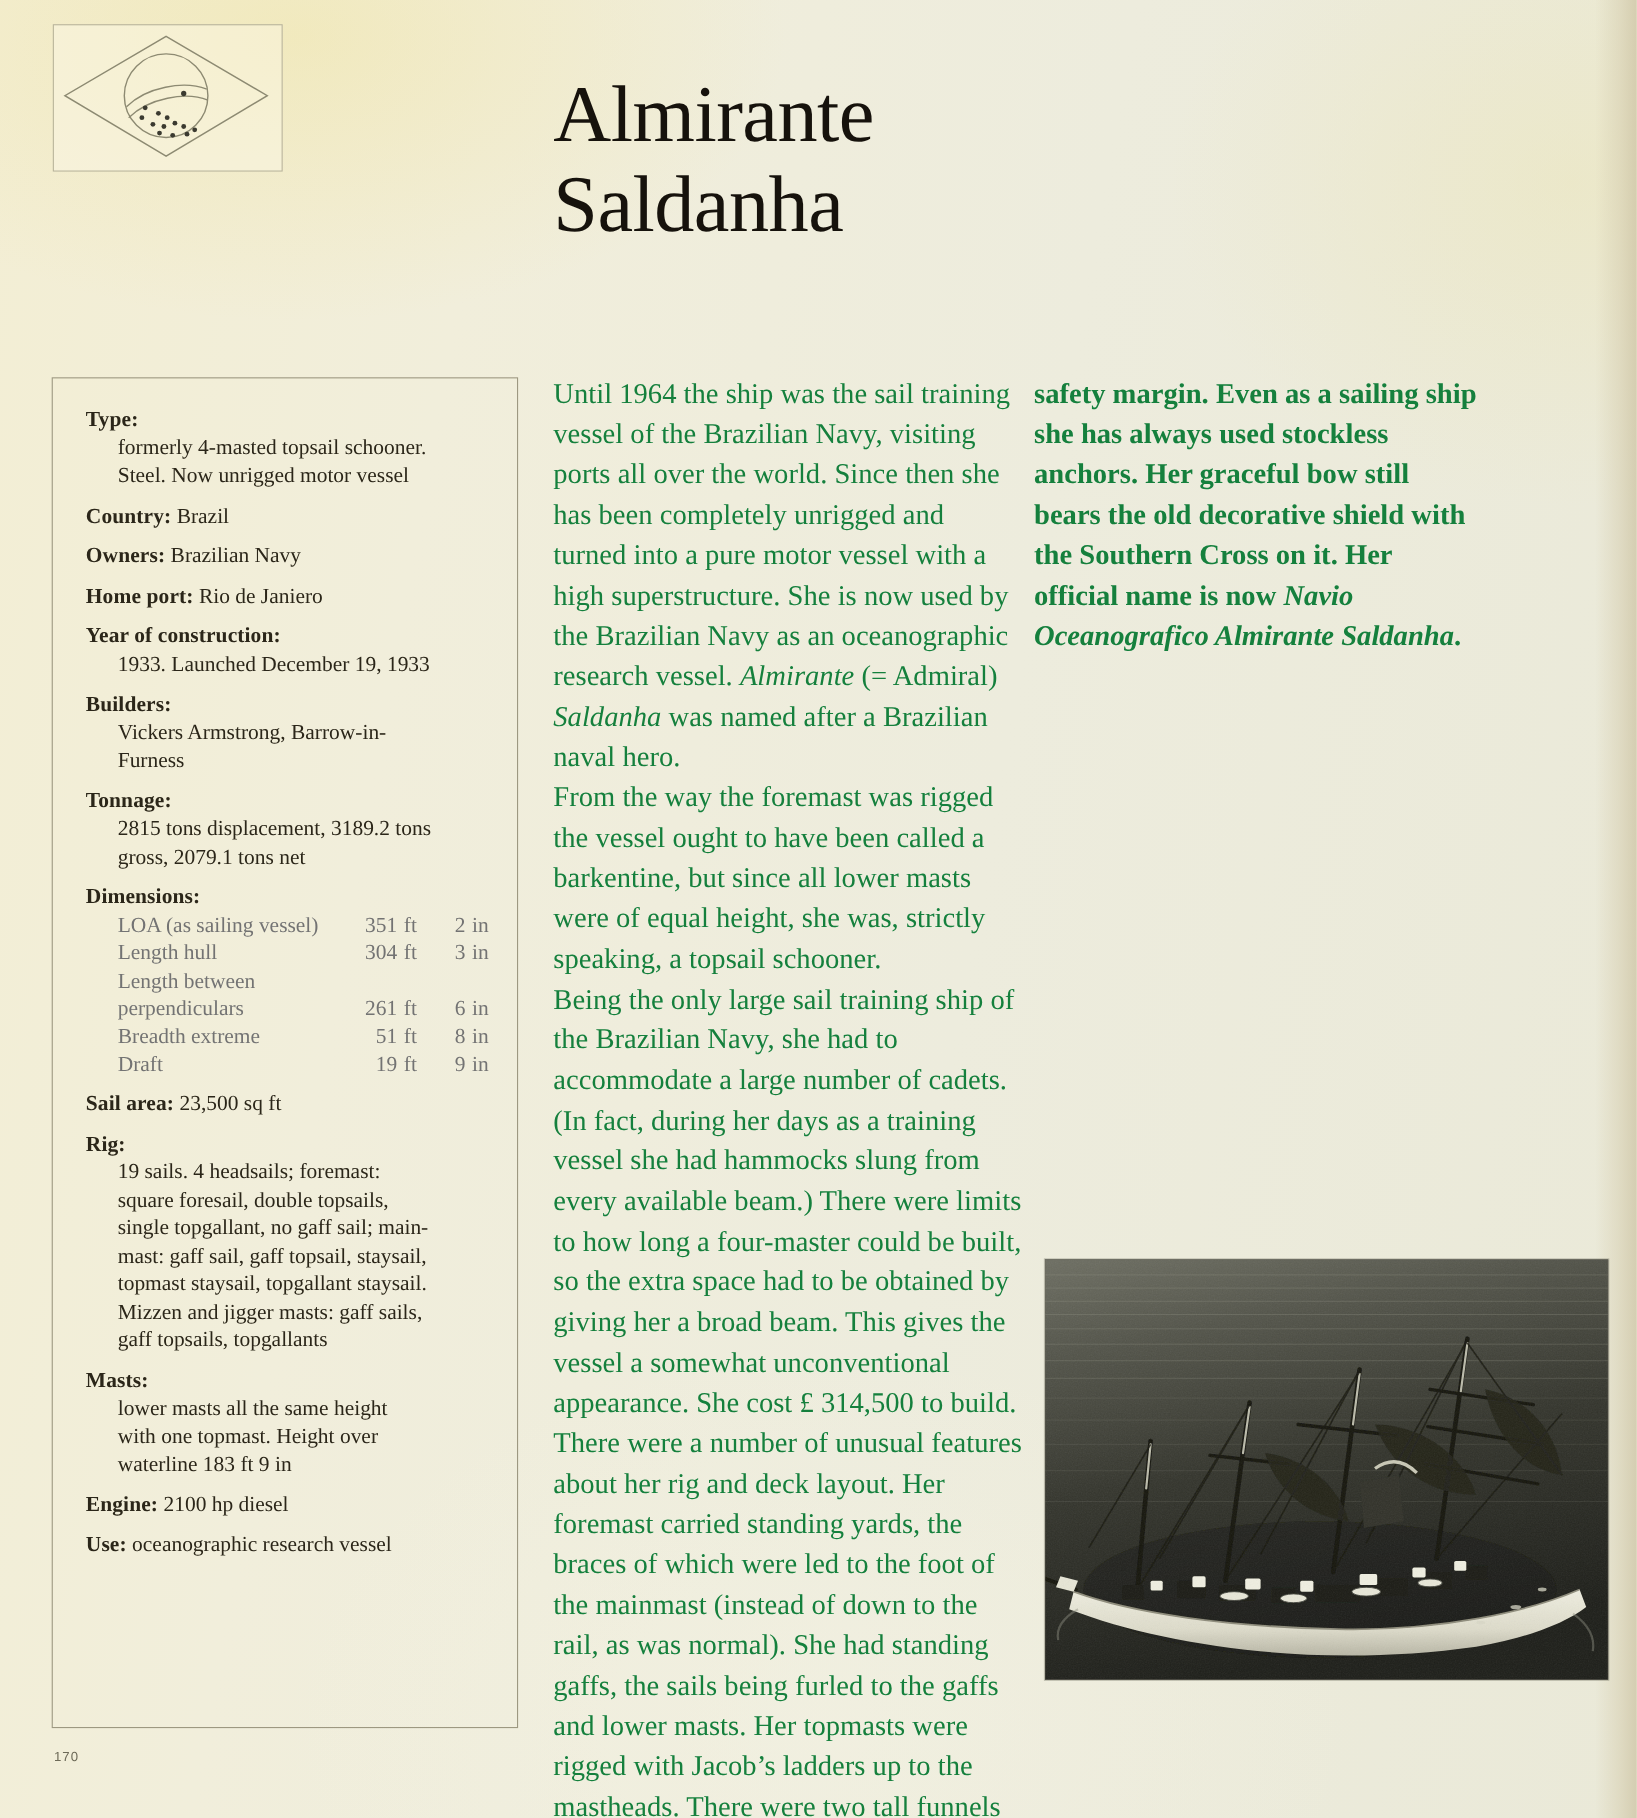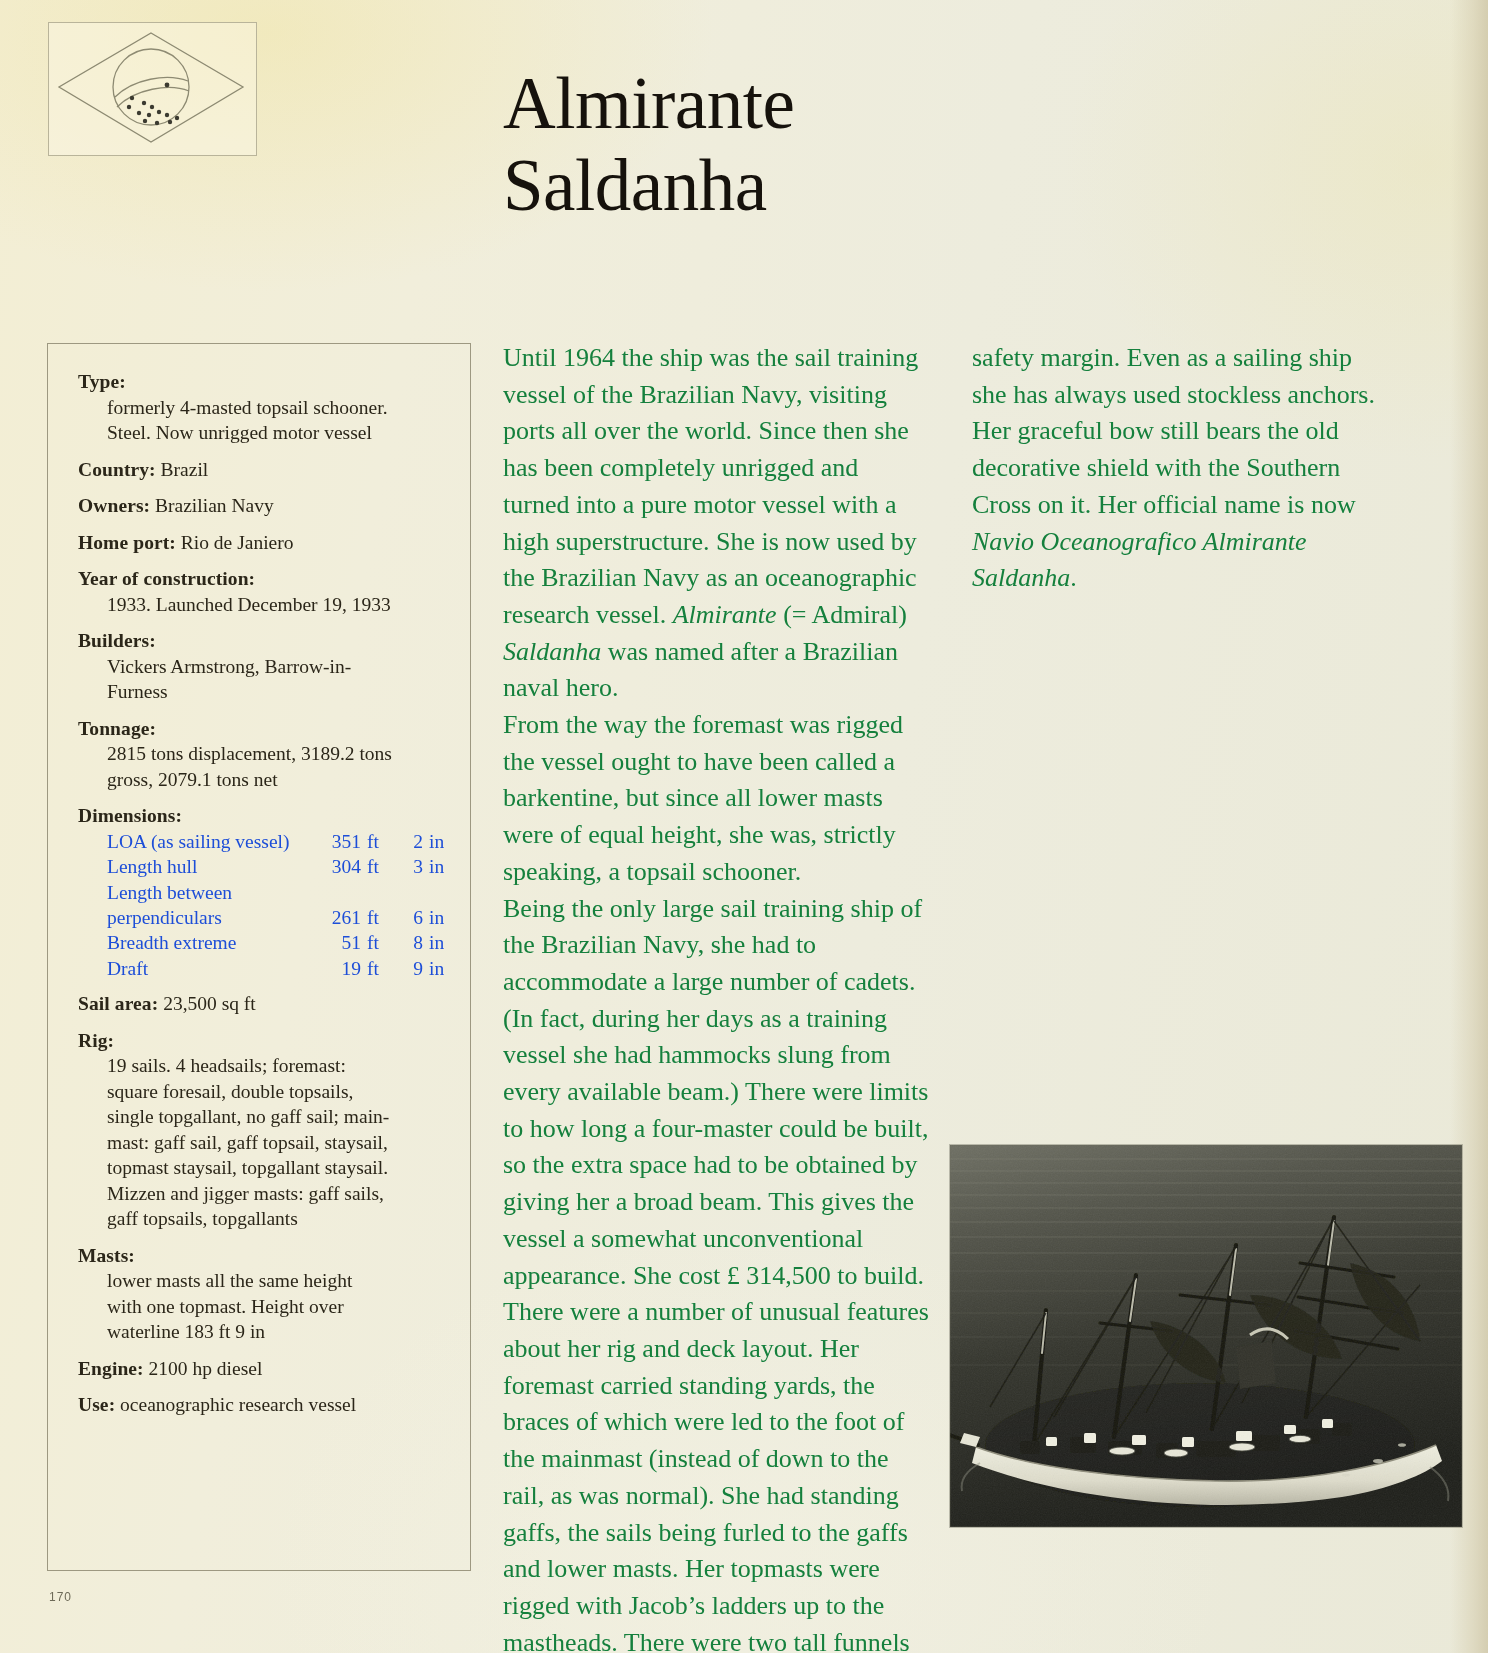--- a/index.html
+++ b/index.html
@@ -56,36 +56,36 @@
     font-size:19.5px; line-height:1.31; color:#2b2619;
   }
   .spec-row { margin-bottom:11px; }
   .spec-row.tight { margin-bottom:10px; }
   .lbl { font-weight:700; letter-spacing:0.1px; }
   .indent { padding-left:29px; display:block; }
   .inline-val { font-weight:400; }
 
   
   .dim-table { width:100%; border-collapse:collapse; margin-top:0px; }
-  .dim-table td { font-size:19.5px; line-height:1.30; padding:0; vertical-align:top; color:#1d4ed8; }
+  .dim-table td { font-size:19.5px; line-height:1.30; padding:0; vertical-align:top; color:#737373; }
   .dim-table td.name { padding-left:29px; }
   .dim-table td.num { text-align:right; width:54px; white-space:nowrap; }
   .dim-table td.unit { width:30px; padding-left:6px; white-space:nowrap;margin-left:12px; }
   .dim-table td.num2 { text-align:right; width:26px; white-space:nowrap; }
   .dim-table td.unit2 { padding-left:6px; white-space:nowrap;margin-top:20px; }
 
   
   .col {
     position:absolute; top:340px;
     font-size:26px; line-height:1.412;
     color:#15803d; text-align:left;
   }
   .col p { margin:0; }
   .col-mid { left:503px; width:428px; }
-  .col-right { left:972px; width:408px; }
+  .col-right { left:940px; width:408px;font-weight:bold; }
   .col i, .col em { font-style:italic; }
 
   
   .photo {
     position:absolute; left:950px; top:1145px; width:512px; height:382px;
     overflow:hidden;
     background:#2a2a26;
     box-shadow:0 0 0 1px rgba(90,88,74,0.35);
   }
   .photo svg { display:block; }

